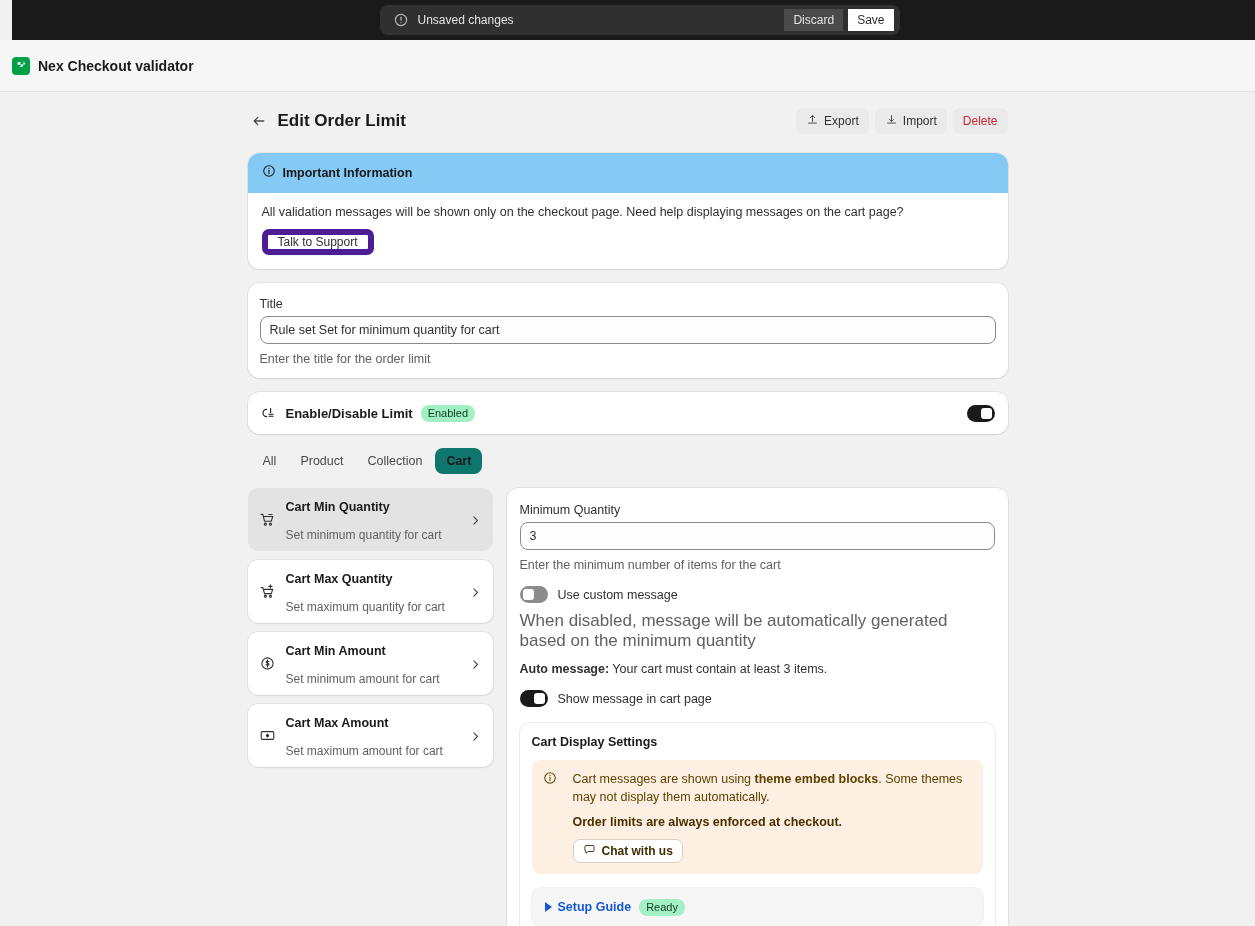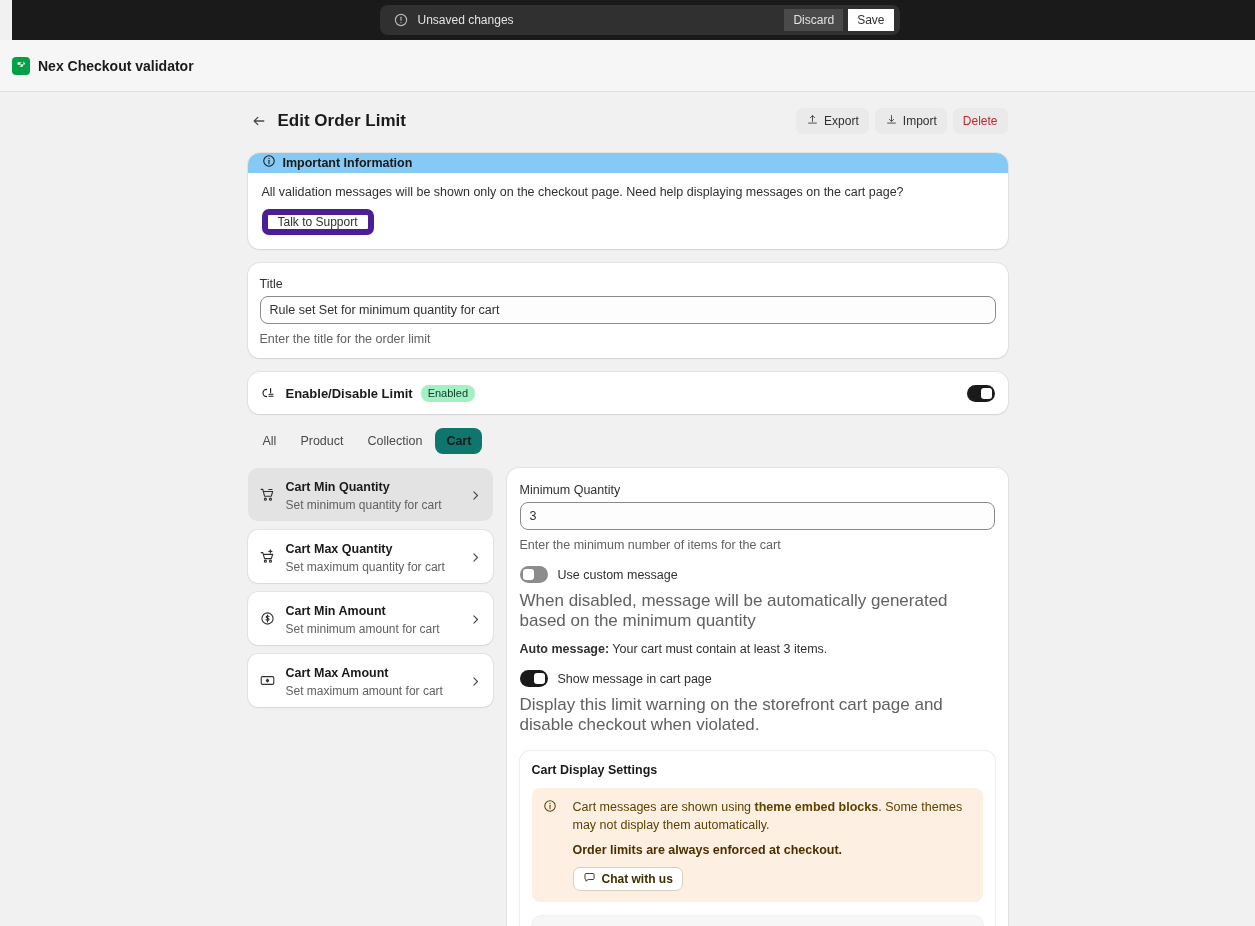--- a/index.html
+++ b/index.html
@@ -71,21 +71,21 @@
   .hbtn.danger { color: #c9252c; }
 
   
   .card {
     background: #ffffff; border-radius: 12px;
     box-shadow: 0 0 0 1px rgba(0,0,0,0.05), 0 1px 2px rgba(0,0,0,0.08);
     margin-bottom: 14px;
   }
   .banner-head {
     background: #84caf5; border-radius: 12px 12px 0 0;
-    height: 20px; display: flex; align-items: center; padding: 0 14px; gap: 7px;
+    height: 40px; display: flex; align-items: center; padding: 0 14px; gap: 7px;
   }
   .banner-head-title { font-size: 12.5px; font-weight: bold; color: #1a1a1a; }
   .banner-body { padding: 12px 14px 14px 14px; }
   .banner-text { font-size: 12.5px; color: #303030; margin-bottom: 10px; }
   .plain-btn {
     background: #ffffff; border: 6px solid #4c1d95;
     box-shadow: 0 1px 0 rgba(0,0,0,0.05);
     border-radius: 7px; height: 26px; padding: 0 10px;
     font-size: 12px; font-family: inherit; color: #303030; cursor: pointer;
     display: inline-flex; align-items: center; gap: 5px;
@@ -140,21 +140,21 @@
   .rule-item {
     background: #ffffff; border-radius: 10px;
     box-shadow: 0 0 0 1px rgba(0,0,0,0.05), 0 1px 2px rgba(0,0,0,0.06);
     display: flex; align-items: center; gap: 10px;
     padding: 9px 11px; margin-bottom: 9px; cursor: pointer;
   }
   .rule-item.selected { background: #e3e3e3; box-shadow: none; }
   .rule-icon { width: 17px; height: 17px; flex: 0 0 17px; color: #303030; }
   .rule-texts { flex: 1; min-width: 0; }
   .rule-title { font-size: 12.5px; font-weight: bold; color: #1a1a1a; }
-  .rule-sub { font-size: 12px; color: #616161; margin-top: 3px; }
+  .rule-sub { font-size: 12px; color: #616161; margin-top: 13px; }
   .chev { width: 13px; height: 13px; color: #4a4a4a; flex: 0 0 13px; }
 
   .panel {
     background: #ffffff; border-radius: 12px;
     box-shadow: 0 0 0 1px rgba(0,0,0,0.05), 0 1px 2px rgba(0,0,0,0.08);
     padding: 15px 13px 13px 13px;
   }
   .row-toggle { display: flex; align-items: center; gap: 10px; margin-top: 14px; }
   .row-toggle-label { font-size: 12.5px; color: #303030; }
   .sub-note { font-size: 17px; color: #616161; margin-top: 8px; }
@@ -399,21 +399,20 @@
           <b>Auto message:</b>
           <span>Your cart must contain at least 3 items.</span>
         </div>
 
         <div class="row-toggle">
           <span class="switch on">
                 <span class="knob"></span>
               </span>
           <span class="row-toggle-label">Show message in cart page</span>
         </div>
-        <div class="sub-note">Display this limit warning on the storefront cart page and disable checkout when violated.</div>
 
         
         <div class="inner-card">
           <div class="inner-card-title">Cart Display Settings</div>
 
           <div class="warn-box">
             <span class="warn-icon">
               <svg viewBox="0 0 20 20" width="14" height="14" fill="none" stroke="currentColor" stroke-width="1.5">
                 <circle cx="10" cy="10" r="7.5"></circle>
                     <path d="M10 9v5" stroke-linecap="round"></path>

